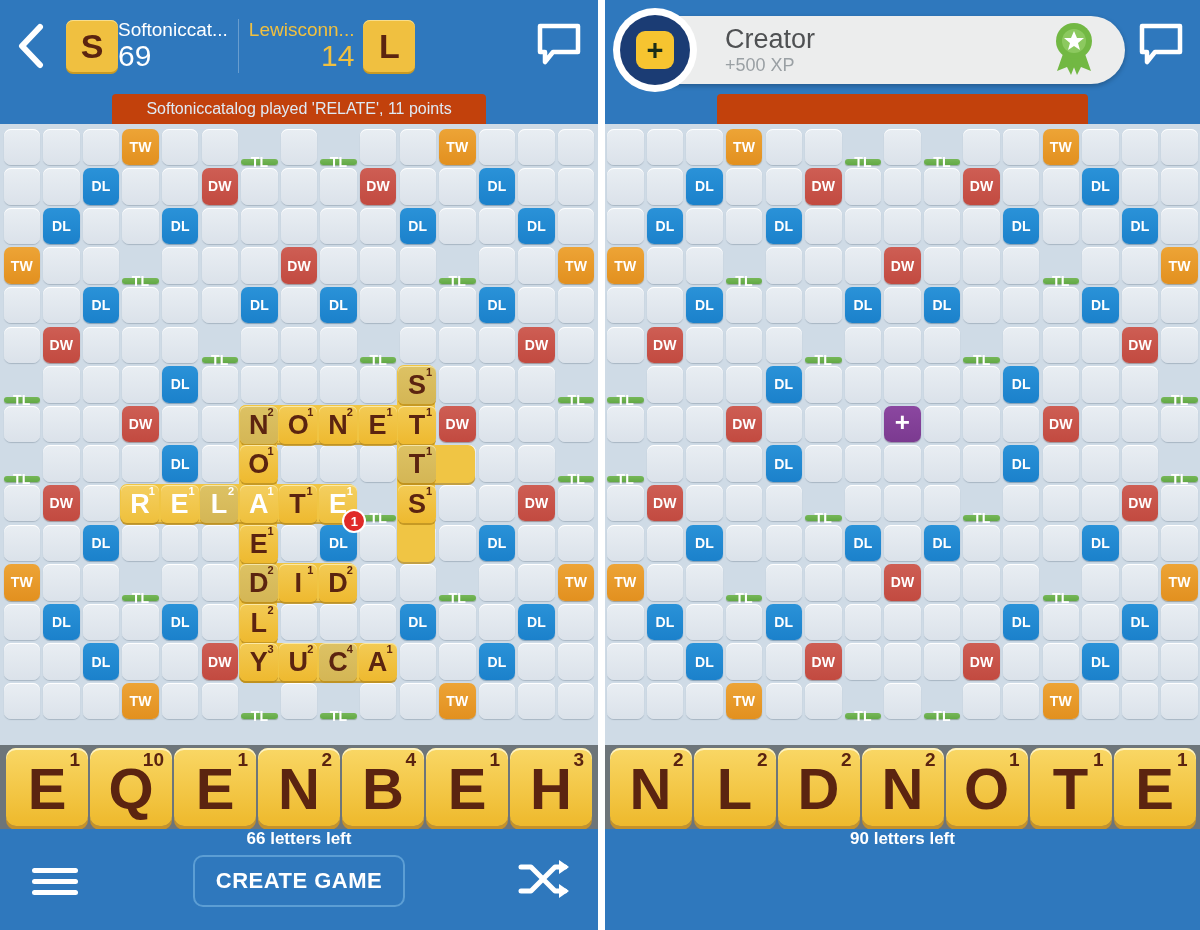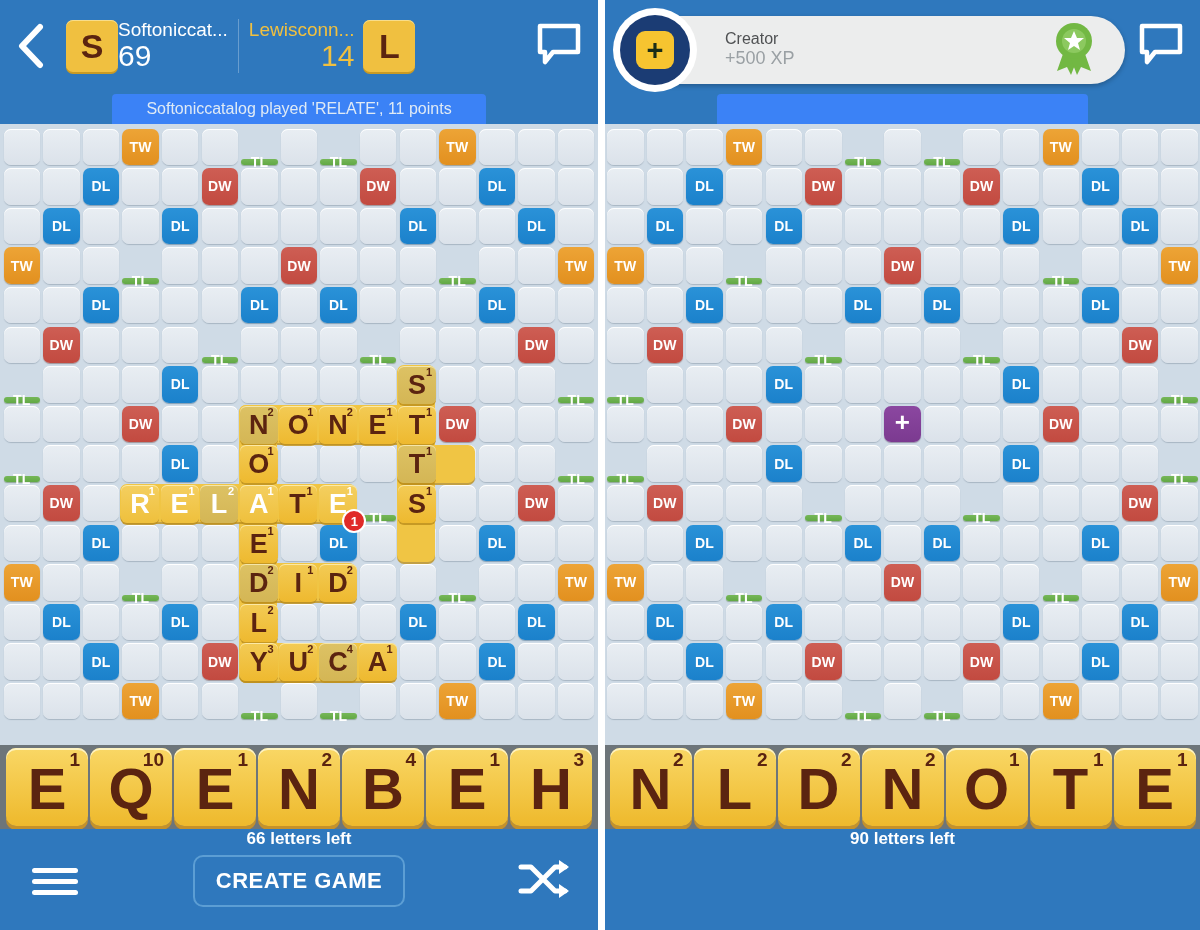--- a/index.html
+++ b/index.html
@@ -23,34 +23,34 @@
   .pinfo{display:flex;flex-direction:column;justify-content:center;line-height:1.05;}
   .pinfo.rightal{align-items:flex-end;}
   .pname{font-size:19px;color:#ffffff;font-weight:400;white-space:nowrap;}
   .pname.gold{color:#f0c040;}
   .pscore{font-size:30px;color:#ffffff;font-weight:400;}
   .pscore.gold{color:#f0c040;}
   .p-left .pinfo{align-items:flex-start;}
   .p-right .pinfo{margin-right:9px;}
   .divider{width:1px;height:54px;background:rgba(255,255,255,.28);margin:0 10px;}
   .chat-btn{margin-left:auto;width:78px;height:92px;display:flex;align-items:center;justify-content:center;cursor:pointer;}
-  .hdr-msg{position:absolute;left:112px;right:112px;bottom:0;height:30px;background:#3b82f6;
+  .hdr-msg{position:absolute;left:112px;right:112px;bottom:0;height:30px;background:#c2410c;
            border-radius:4px 4px 0 0;display:flex;align-items:center;justify-content:center;}
   .hdr-msg span{font-size:16px;color:#dfeaf5;white-space:nowrap;}
 
   
   .toast{position:absolute;left:30px;top:16px;width:490px;height:68px;background:#eceded;
          border-radius:34px;display:flex;align-items:center;box-shadow:0 2px 5px rgba(0,0,0,.25);z-index:40;}
   .toast-ico-wrap{position:absolute;left:-22px;top:-8px;width:84px;height:84px;border-radius:50%;
          background:#ffffff;display:flex;align-items:center;justify-content:center;}
   .toast-ico{width:70px;height:70px;border-radius:50%;background:#1b3c74;display:flex;align-items:center;justify-content:center;}
   .toast-ico-inner{width:38px;height:38px;border-radius:9px;background:#f6c430;
          display:flex;align-items:center;justify-content:center;font-size:29px;font-weight:bold;color:#1b2d18;line-height:1;}
   .toast-txt{margin-left:90px;display:flex;flex-direction:column;justify-content:center;}
-  .toast-title{font-size:16px;color:#4f5153;line-height:1.15;}
+  .toast-title{font-size:27px;color:#4f5153;line-height:1.15;}
   .toast-sub{font-size:18px;color:#9aa0a4;line-height:1.2;}
   .toast-medal{margin-left:auto;margin-right:26px;}
 
   
   .board{position:relative;background:#cfdbe6;padding:3px 0 4px 0;height:621px;box-sizing:border-box;}
   .grid{position:relative;display:grid;grid-template-columns:repeat(15,39.6px);grid-template-rows:repeat(15,39.6px);
         justify-content:center;}
   .cell{position:relative;margin:1.6px;border-radius:7px;
         background:linear-gradient(#e9eef3,#dbe2ea);
         box-shadow:inset 0 1px 0 #ffffff, 0 1px 1px rgba(120,135,150,.45);

